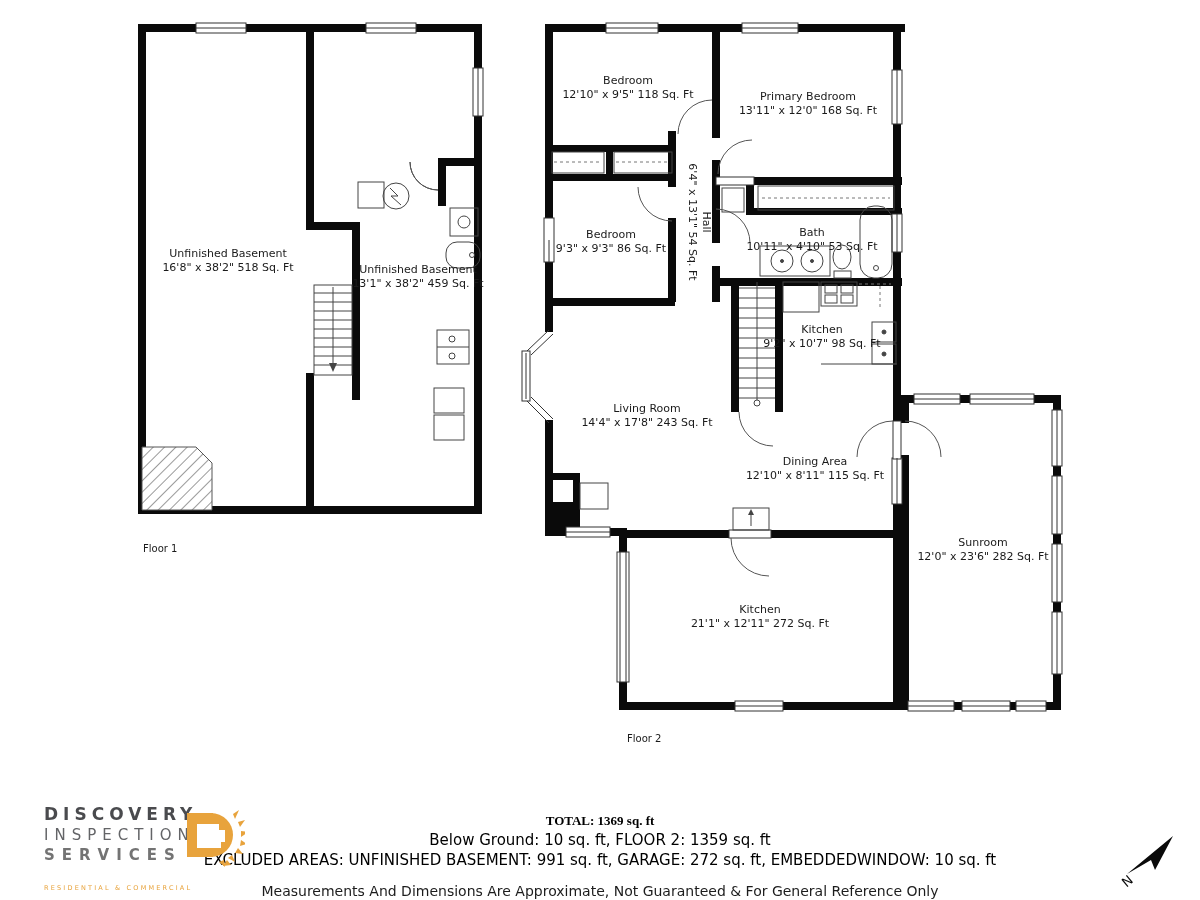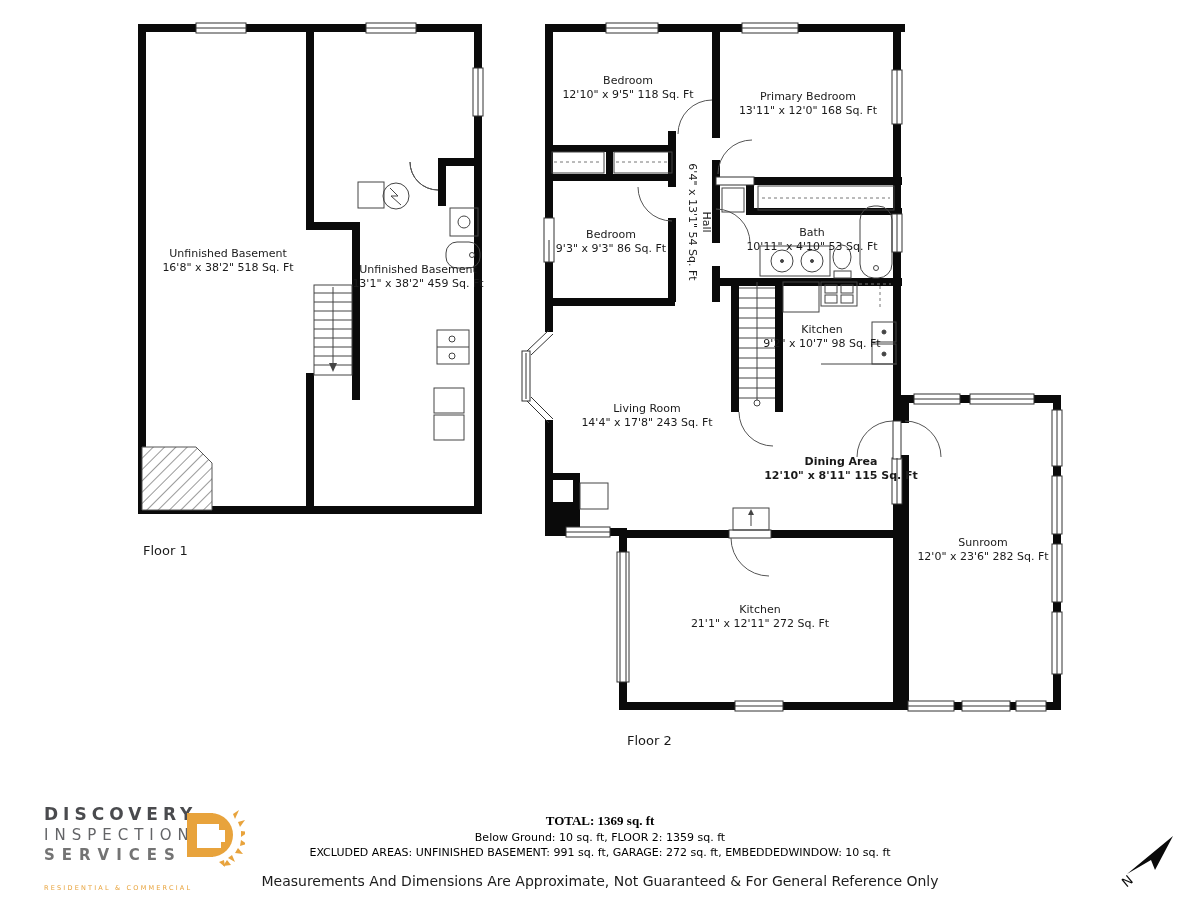--- a/index.html
+++ b/index.html
@@ -3,24 +3,24 @@
 <meta charset="utf-8">
 <style>
   html,body{margin:0;padding:0;background:#ffffff;}
   #stage{position:relative;width:1200px;height:900px;background:#ffffff;overflow:hidden;
          font-family:"DejaVu Sans","Liberation Sans",sans-serif;color:#111;}
   svg{position:absolute;left:0;top:0;}
   .room-label{position:absolute;transform:translate(-50%,-50%);text-align:center;
               font-size:11px;line-height:1.3;white-space:nowrap;color:#1a1a1a;}
   .room-label .nm{display:block;}
   .room-label.rot{transform:translate(-50%,-50%) rotate(90deg);}
-  .floor-tag{position:absolute;font-size:13px;color:#1a1a1a;}
+  .floor-tag{position:absolute;font-size:10px;color:#1a1a1a;}
   .footer{position:absolute;left:0;width:1200px;text-align:center;color:#000;}
   .footer .t1{font-size:13px;font-weight:bold;font-family:Liberation Serif, serif;}
-  .footer .t2,.footer .t3{font-size:11px;margin-top:2px;}
+  .footer .t2,.footer .t3{font-size:15px;margin-top:2px;}
   .footer .t4{font-size:14px;margin-top:14px;color:#1c1c1c;}
   .logo{position:absolute;left:44px;top:804px;width:200px;}
   .logo .l1{font-size:17px;font-weight:bold;letter-spacing:5px;color:#4a4b4e;}
   .logo .l2{font-size:15px;letter-spacing:6px;color:#636467;margin-top:2px;}
   .logo .l3{font-size:15px;font-weight:bold;letter-spacing:7px;color:#737373;margin-top:2px;}
   .logo .l4{font-size:6.5px;letter-spacing:2.2px;color:#e8a33c;margin-top:20px;}
   .logo-icon{position:absolute;left:183px;top:806px;width:62px;height:62px;}
   .compass{position:absolute;left:1115px;top:828px;width:75px;height:65px;}
 </style>
 </head>
@@ -295,21 +295,21 @@
     <span class="nm">10'11" x 4'10" 53 Sq. Ft</span>
   </div>
   <div class="room-label" style="left:822px;top:337px;">
     <span class="nm">Kitchen</span>
     <span class="nm">9'2" x 10'7" 98 Sq. Ft</span>
   </div>
   <div class="room-label" style="left:647px;top:416px;">
     <span class="nm">Living Room</span>
     <span class="nm">14'4" x 17'8" 243 Sq. Ft</span>
   </div>
-  <div class="room-label" style="left:841px;top:469px;font-weight:bold;">
+  <div class="room-label" style="left:815px;top:469px;">
     <span class="nm">Dining Area</span>
     <span class="nm">12'10" x 8'11" 115 Sq. Ft</span>
   </div>
   <div class="room-label" style="left:983px;top:550px;">
     <span class="nm">Sunroom</span>
     <span class="nm">12'0" x 23'6" 282 Sq. Ft</span>
   </div>
   <div class="room-label" style="left:760px;top:617px;">
     <span class="nm">Kitchen</span>
     <span class="nm">21'1" x 12'11" 272 Sq. Ft</span>

